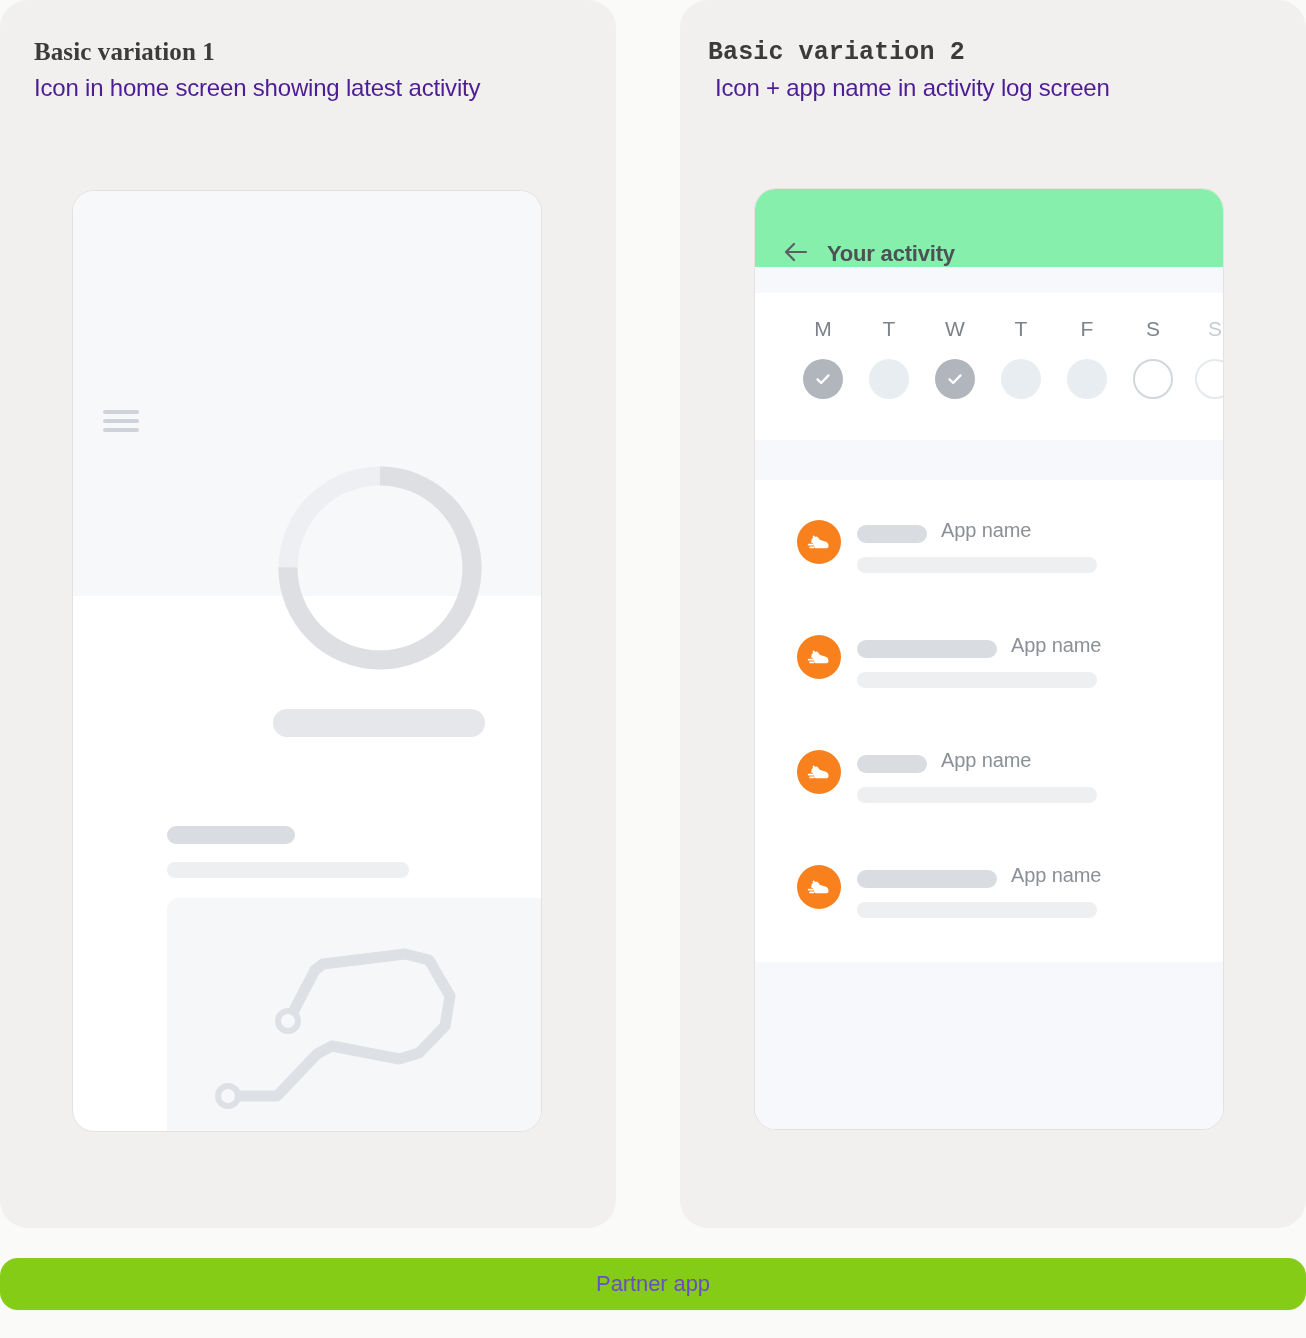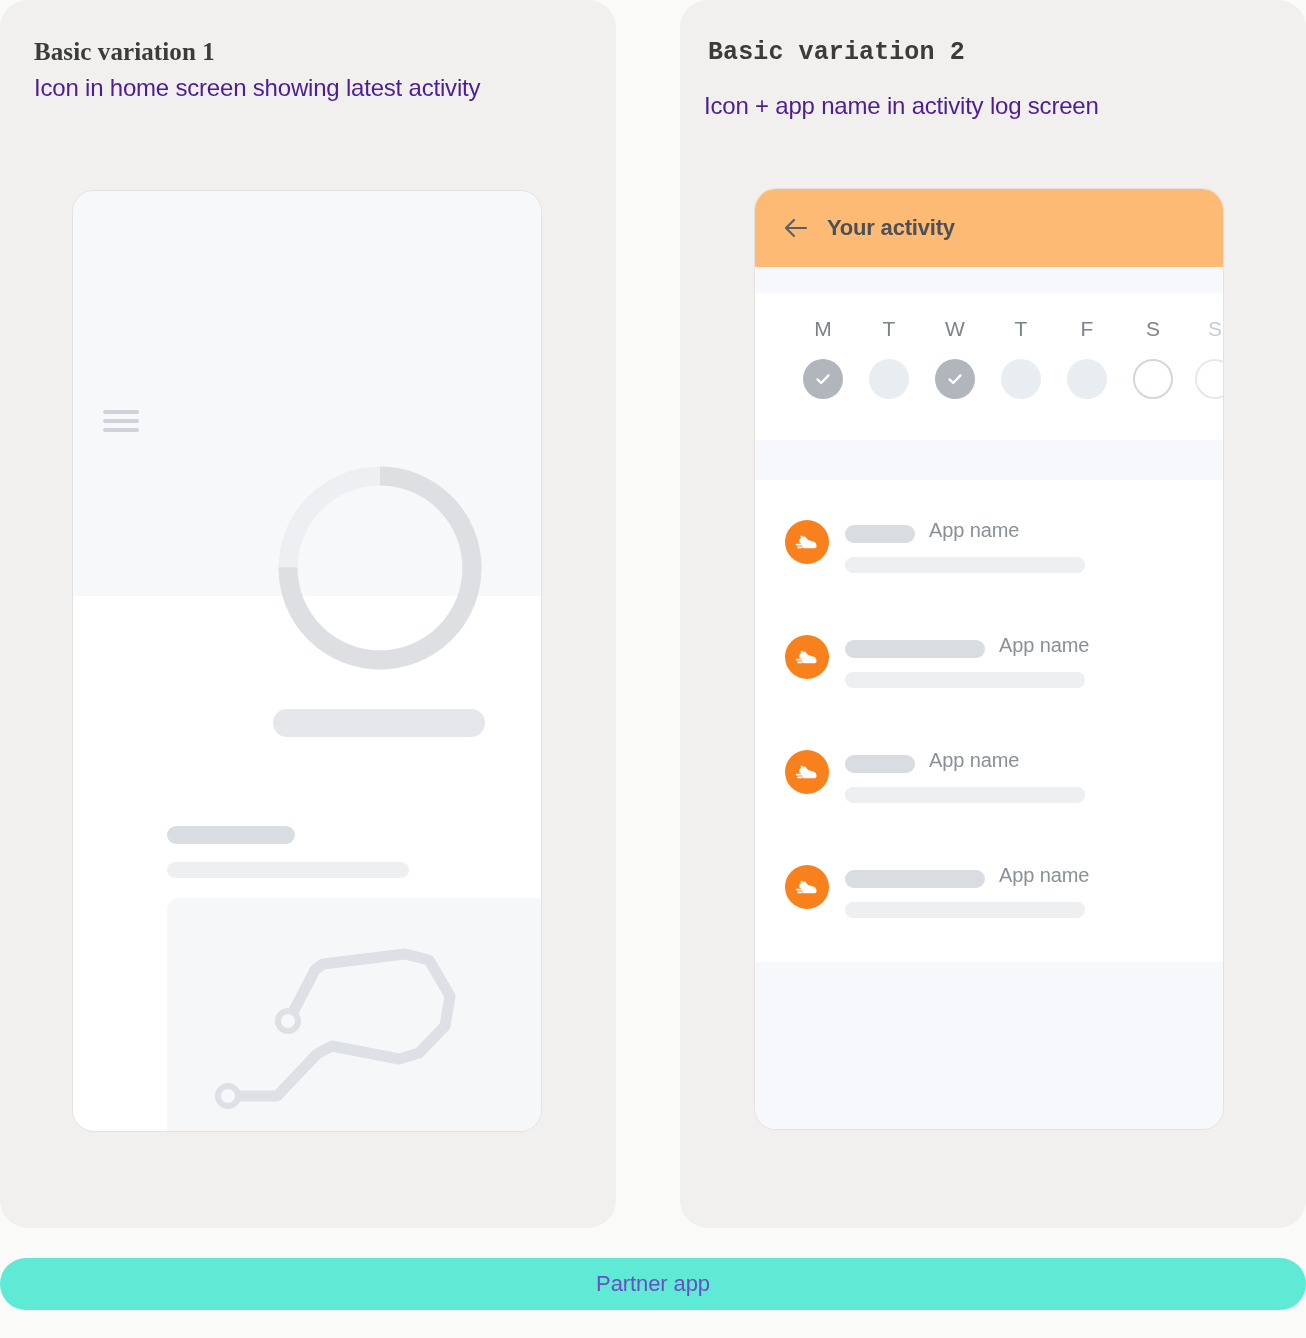--- a/index.html
+++ b/index.html
@@ -41,21 +41,21 @@
   }
   .panel-sub {
     position: absolute;
     left: 34px;
     top: 74px;
     font-size: 24px;
     color: #4c1d95;
     letter-spacing: -0.2px;
   }
   #panel-2 .panel-title { left: 28px; font-family: Liberation Mono, monospace; }
-  #panel-2 .panel-sub   { left: 24px; margin-top: 18px; }
+  #panel-2 .panel-sub   { left: 35px; }
 
   
   .phone {
     position: absolute;
     background: #FFFFFF;
     border: 1px solid #E3E2E0;
     border-radius: 22px;
     overflow: hidden;
   }
   #phone-1 { left: 72px;  top: 190px; width: 470px; height: 942px; }
@@ -126,23 +126,23 @@
     overflow: hidden;
   }
   .p1-map svg { display: block; }
 
   
   .p2-appbar {
     position: absolute;
     left: 0; top: 0;
     width: 100%;
     height: 78px;
-    background: #fdba74;
+    background: #86efac;
     display: flex;
-    align-items: center;
+    align-items: flex-end;
   }
   .back-btn {
     margin-left: 26px;
     width: 30px; height: 30px;
     display: flex; align-items: center; justify-content: center;
   }
   .back-btn svg { display: block; }
   .p2-title {
     margin-left: 16px;
     font-size: 22px;
@@ -197,21 +197,21 @@
   }
 
   .p2-list {
     position: absolute;
     left: 0; top: 291px;
     width: 100%; height: 482px;
     background: #FFFFFF;
   }
   .log-row {
     position: absolute;
-    left: 4px;
+    left: 16px;
     width: 100%;
     height: 68px;
   }
   .log-icon {
     position: absolute;
     left: 26px; top: 12px;
     width: 44px; height: 44px;
     border-radius: 50%;
     background: #F8801D;
     display: flex; align-items: center; justify-content: center;
@@ -245,22 +245,22 @@
     width: 100%; height: 169px;
     background: #F6F8FB;
   }
 
   
   .partner-bar {
     position: absolute;
     left: 0; top: 1258px;
     width: 1306px;
     height: 52px;
-    border-radius: 26px;
-    background: #5eead4;
+    border-radius: 18px;
+    background: #84cc16;
     display: flex;
     align-items: center;
     justify-content: center;
   }
   .partner-label {
     font-size: 22px;
     color: #6A4FC0;
     letter-spacing: -0.1px;
   }
 </style>

